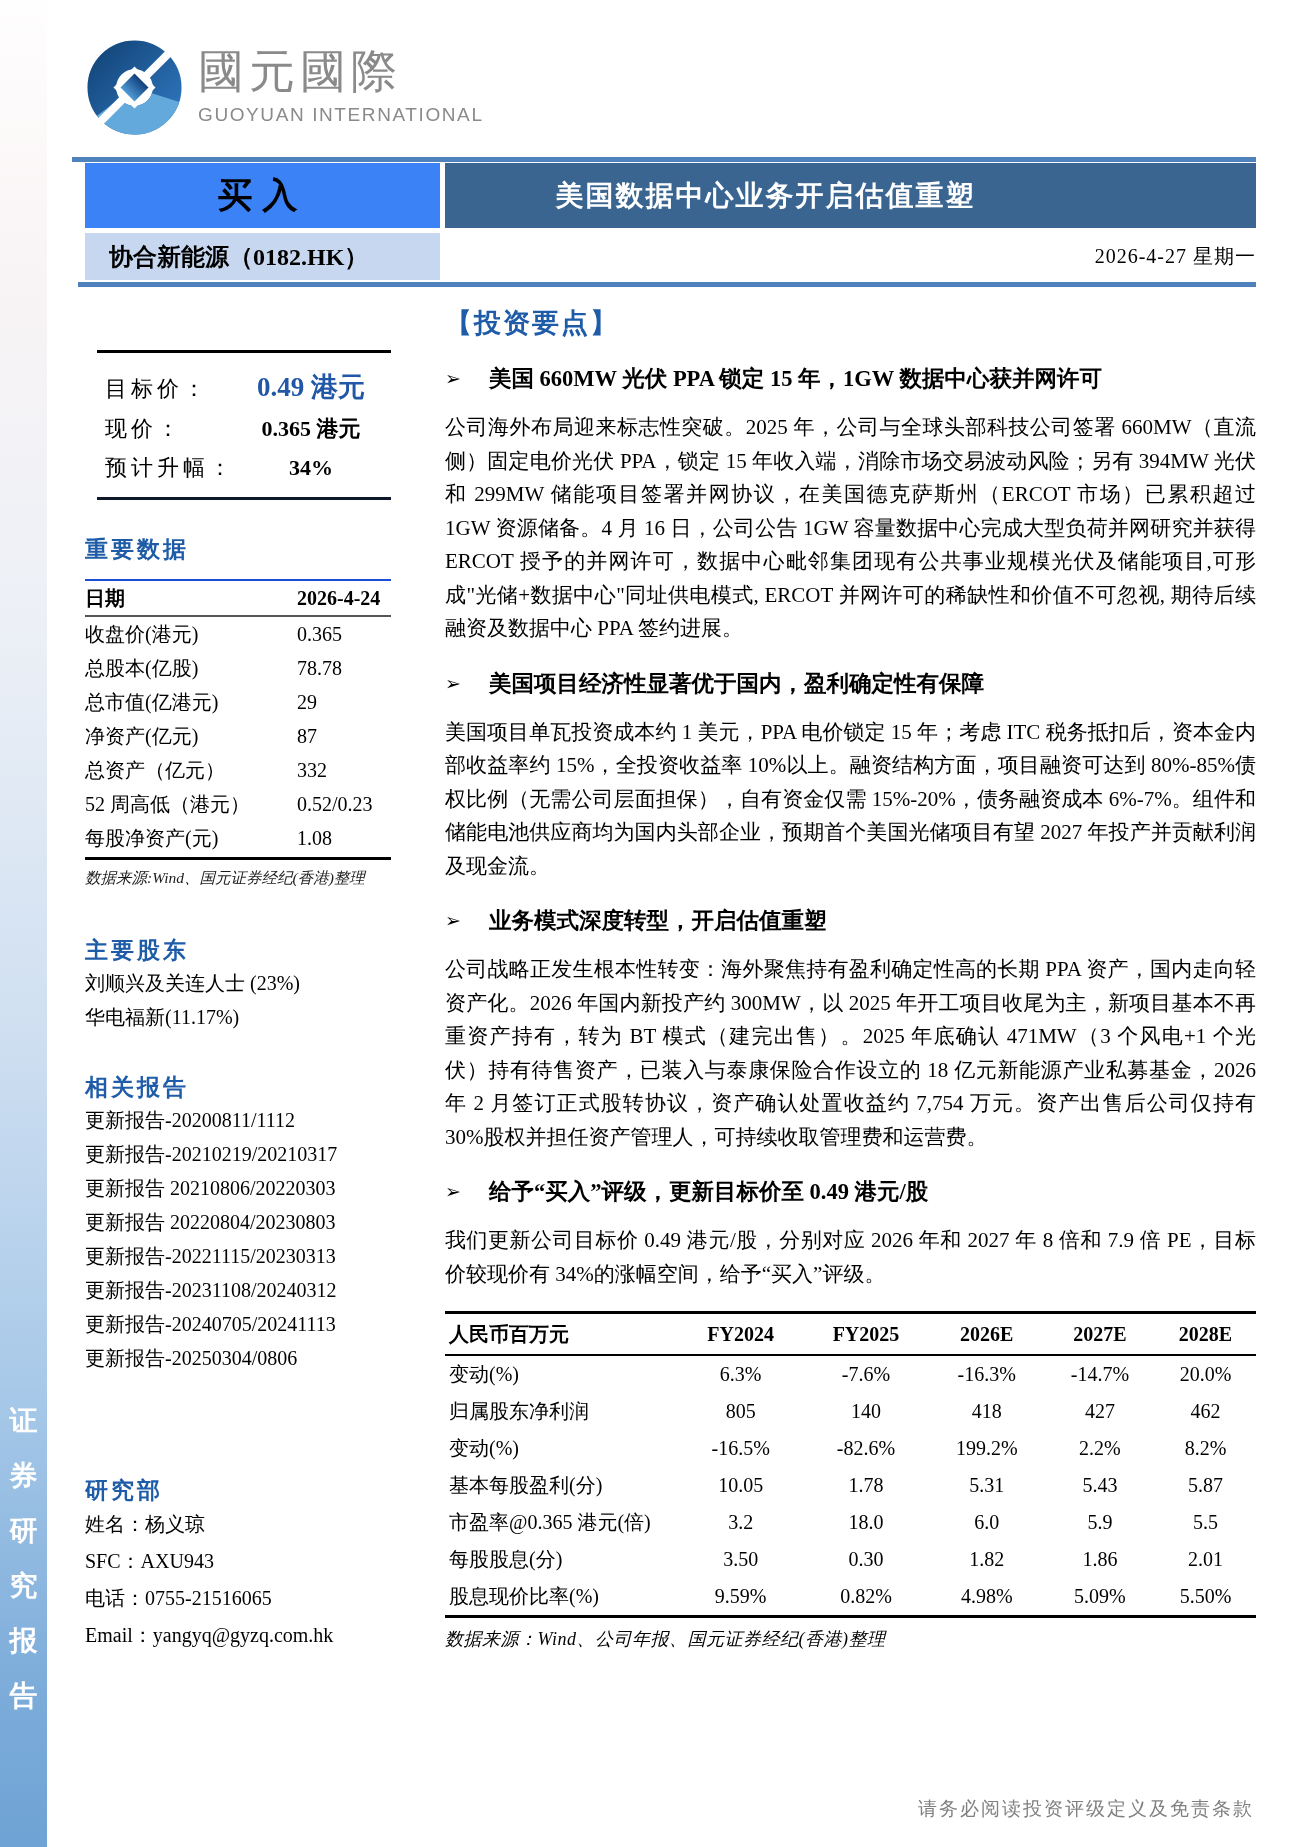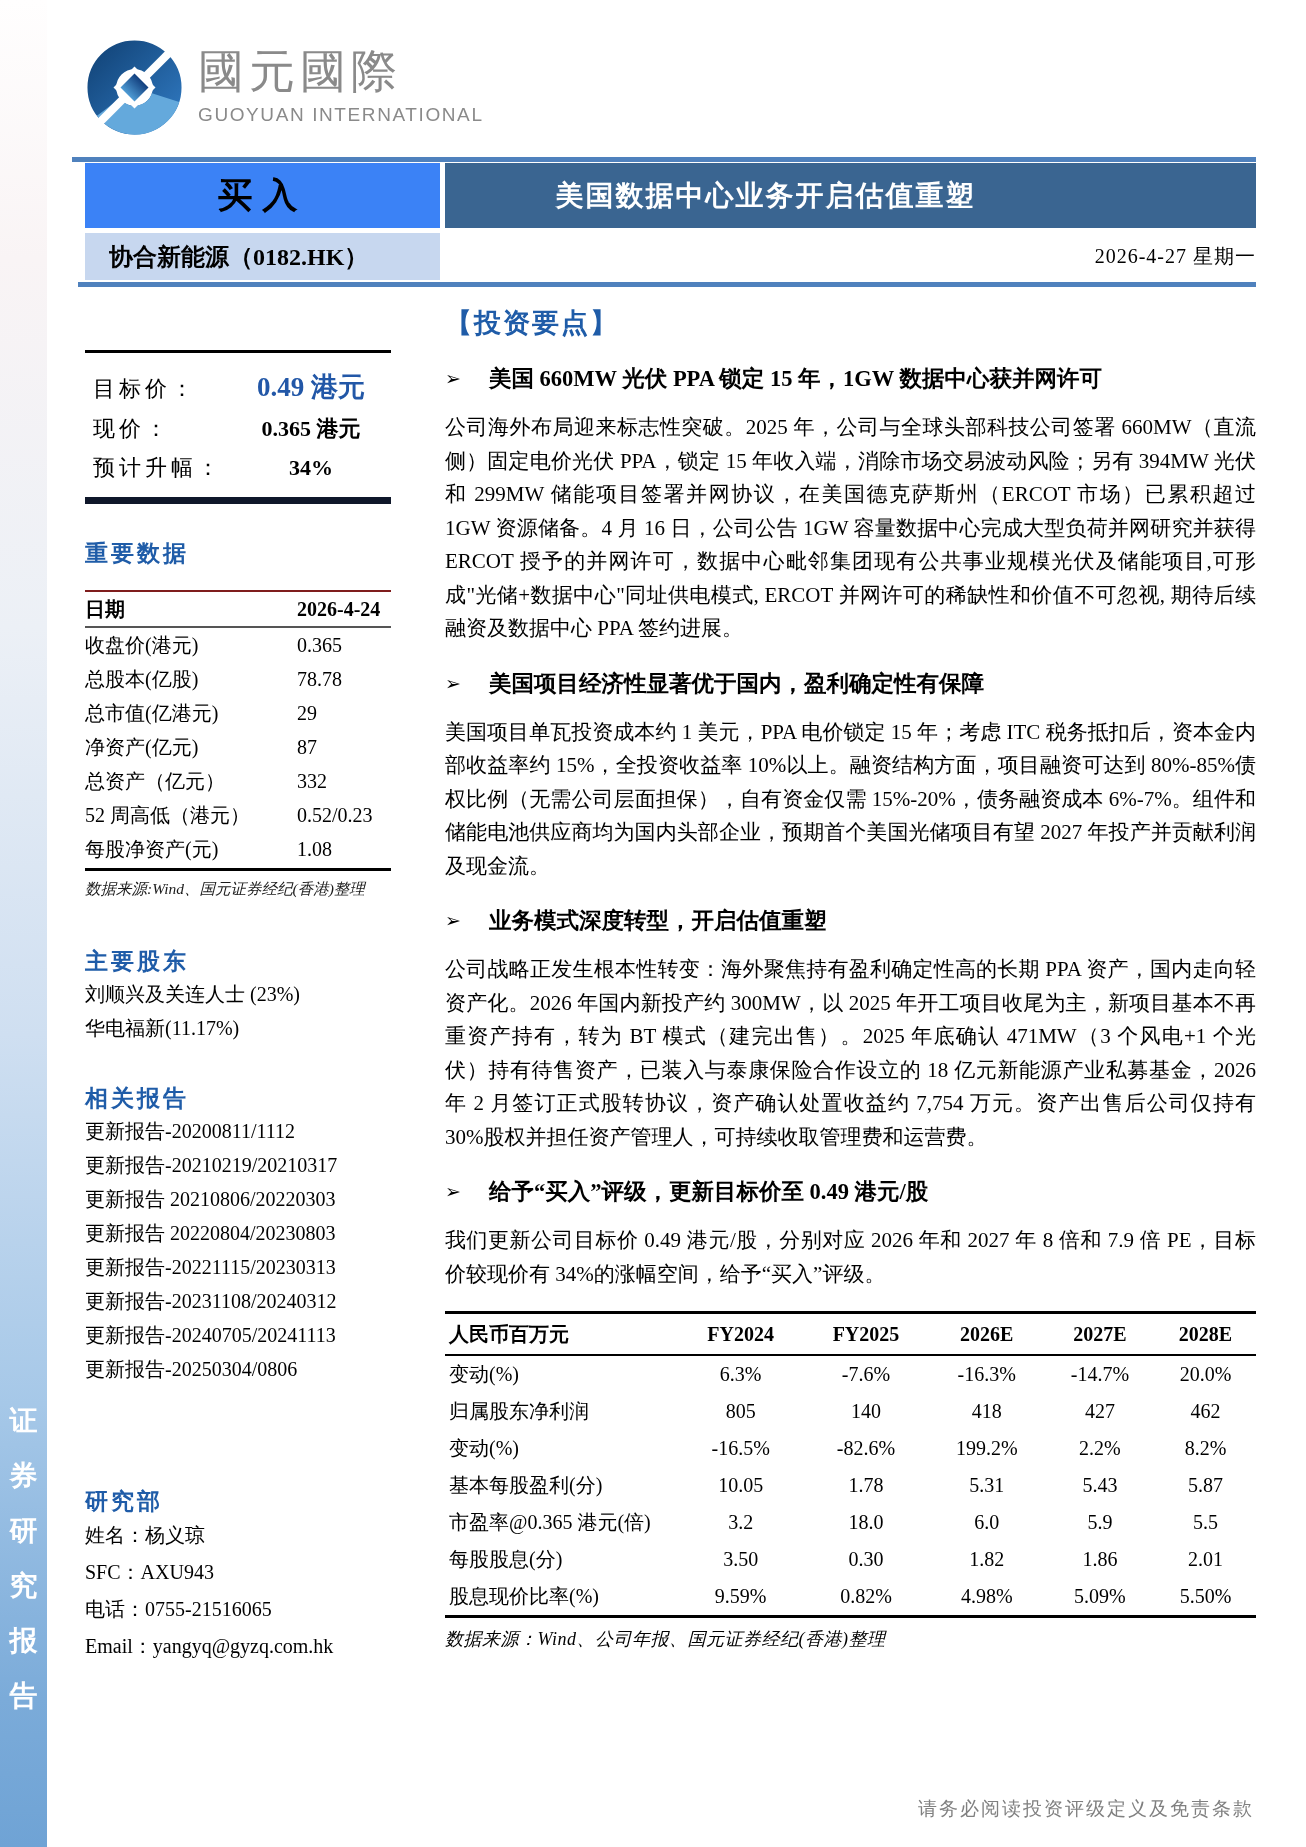--- a/index.html
+++ b/index.html
@@ -43,29 +43,29 @@
     font-size:24px; font-weight:bold;
   }
   .date-cell {
     position:absolute; right:50px; top:233px; height:47px; line-height:47px;
     font-size:20px; letter-spacing:1px;
   }
   .rule2 { position:absolute; left:78px; top:282px; width:1178px; height:5px; background:#4f81bd; }
 
   
   .left-col { position:absolute; left:85px; top:350px; width:306px; }
-  .price-block { border-top:3px solid #000; border-bottom:7px solid #0f172a; padding:16px 4px 14px 8px; }
+  .price-block { border-top:3px solid #000; border-bottom:3px solid #0f172a; padding:16px 4px 14px 8px;margin-left:12px; }
   .price-row { display:flex; align-items:baseline; justify-content:space-between; margin-bottom:9px; }
   .price-row:last-child { margin-bottom:0; }
   .price-label { font-size:22px; letter-spacing:4px; }
   .price-value { width:152px; text-align:center; font-size:22px; font-weight:bold; }
   .price-value.hl { font-size:27px; color:#2257a7; }
   .blue-h { color:#1f5ca8; font-weight:bold; font-size:23px; letter-spacing:3px; }
   .kd { margin-top:34px; }
-  .kd-head { border-bottom:2px solid #7f1d1d; padding-bottom:21px; }
+  .kd-head { border-bottom:2px solid #1d4ed8; padding-bottom:14px; }
   .kd-row { display:flex; line-height:34px; font-size:20px; }
   .kd-row .lab { width:212px; }
   .kd-row.first { font-weight:bold; border-bottom:2px solid #555; }
   .kd-body { border-bottom:3px solid #000; padding-bottom:2px; }
   .kd-src { font-size:15.5px; font-style:italic; margin-top:8px; color:#1a1a1a; }
   .holders { margin-top:46px; }
   .holders .item, .reports .item { font-size:20px; line-height:34px; }
   .holders .item:first-of-type { margin-top:8px; }
   .reports { margin-top:38px; }
   .reports .item:first-of-type { margin-top:8px; }

